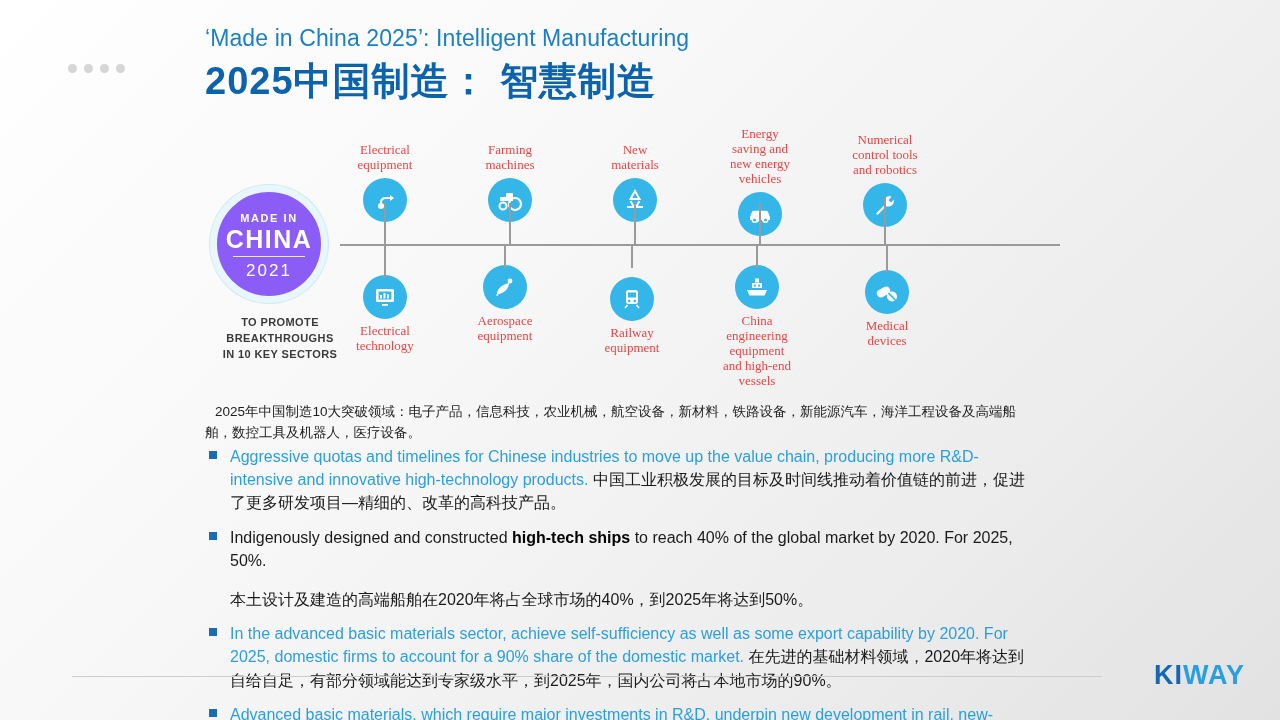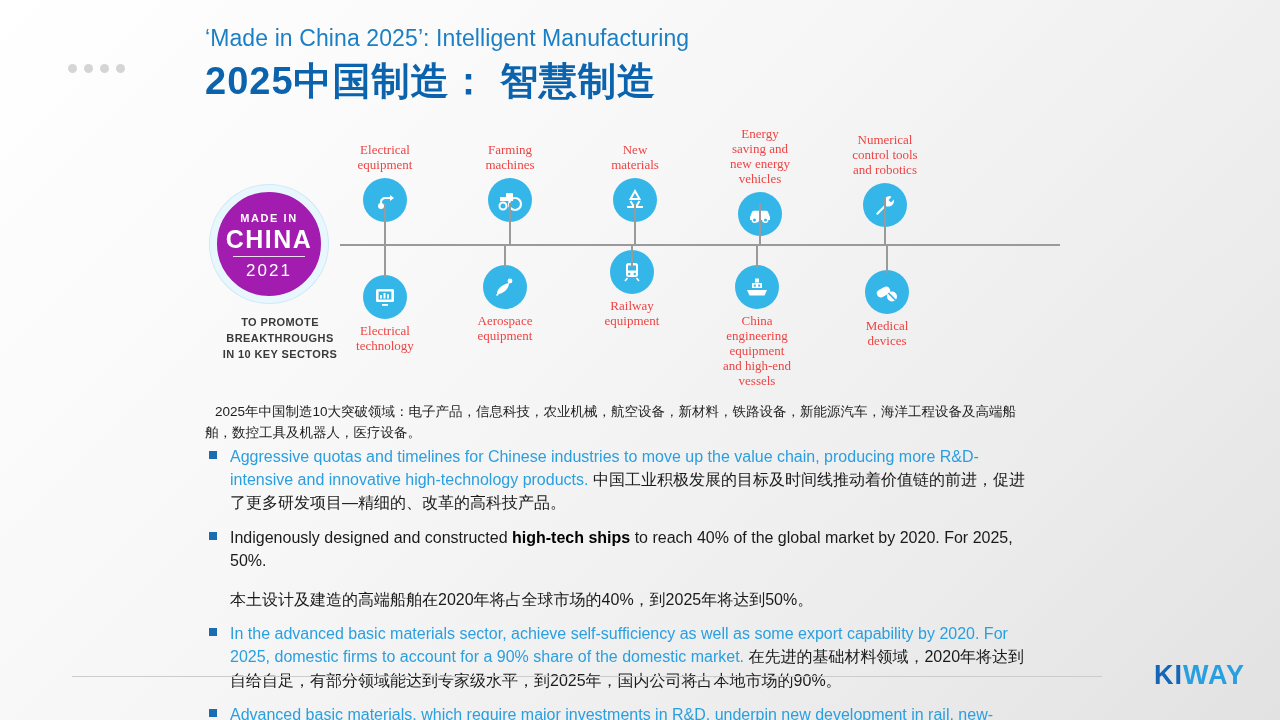--- a/index.html
+++ b/index.html
@@ -60,21 +60,21 @@
     width: 860px;
     height: 260px;
   }
   .badge {
     position: absolute;
     left: 10px;
     top: 60px;
     width: 118px;
     height: 118px;
     border-radius: 50%;
-    background: #a21caf;
+    background: #8b5cf6;
     border: 7px solid #e8f6fd;
     box-shadow: 0 0 0 1px #cfe9f5;
     color: #ffffff;
     text-align: center;
     box-sizing: border-box;
   }
   .badge .b1 {
     font-size: 11px;
     letter-spacing: 1.6px;
     font-weight: bold;
@@ -329,21 +329,21 @@
           <path d="M4 19c6.5 0 12-5 12-11 0 0-12 2.5-12 11z"></path>
           <circle cx="17" cy="6" r="2.4"></circle>
           <path d="M3.5 20.5l5-5" stroke="#fff" stroke-width="1.6"></path>
         </svg>
     </div>
     <div class="lbl">
         <div>Aerospace</div>
         <div>equipment</div>
       </div>
   </div>
-  <div class="node bottom" style="left:372px; top:125px;">
+  <div class="node bottom" style="left:372px; top:152px;">
     <div class="circle">
       <svg width="24" height="24" viewBox="0 0 24 24" fill="#fff">
           <rect x="6" y="3" width="12" height="14" rx="2.5"></rect>
           <rect x="8" y="5.5" width="8" height="5" fill="#35b6e8"></rect>
           <circle cx="9.2" cy="14" r="1.2" fill="#35b6e8"></circle>
           <circle cx="14.8" cy="14" r="1.2" fill="#35b6e8"></circle>
           <path d="M7.5 18l-2.5 3M16.5 18l2.5 3" stroke="#fff" stroke-width="1.6"></path>
         </svg>
     </div>
     <div class="lbl">

